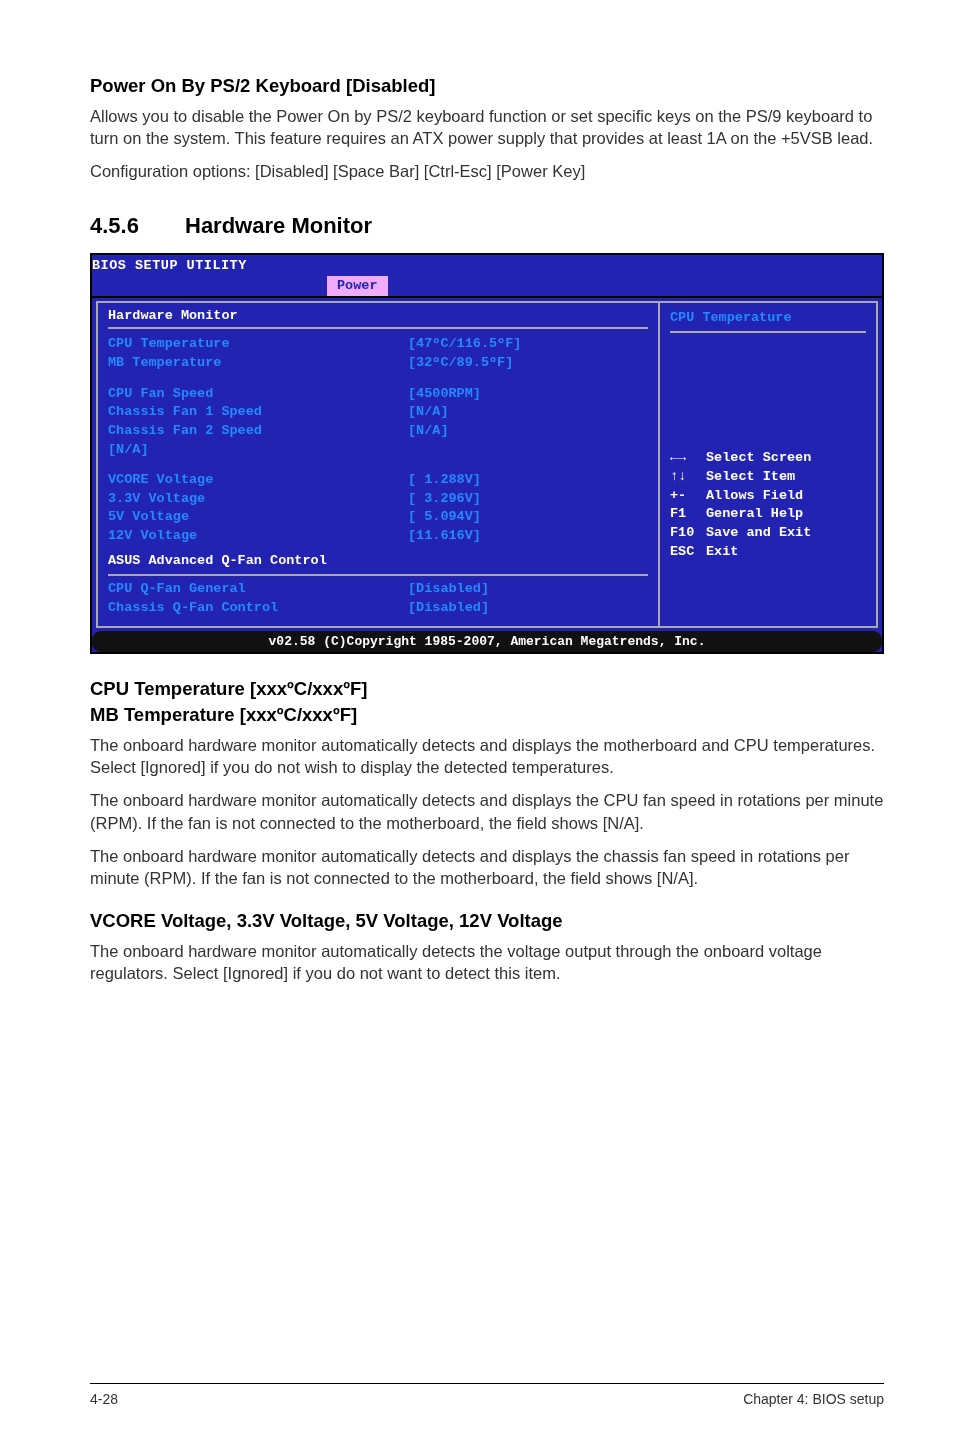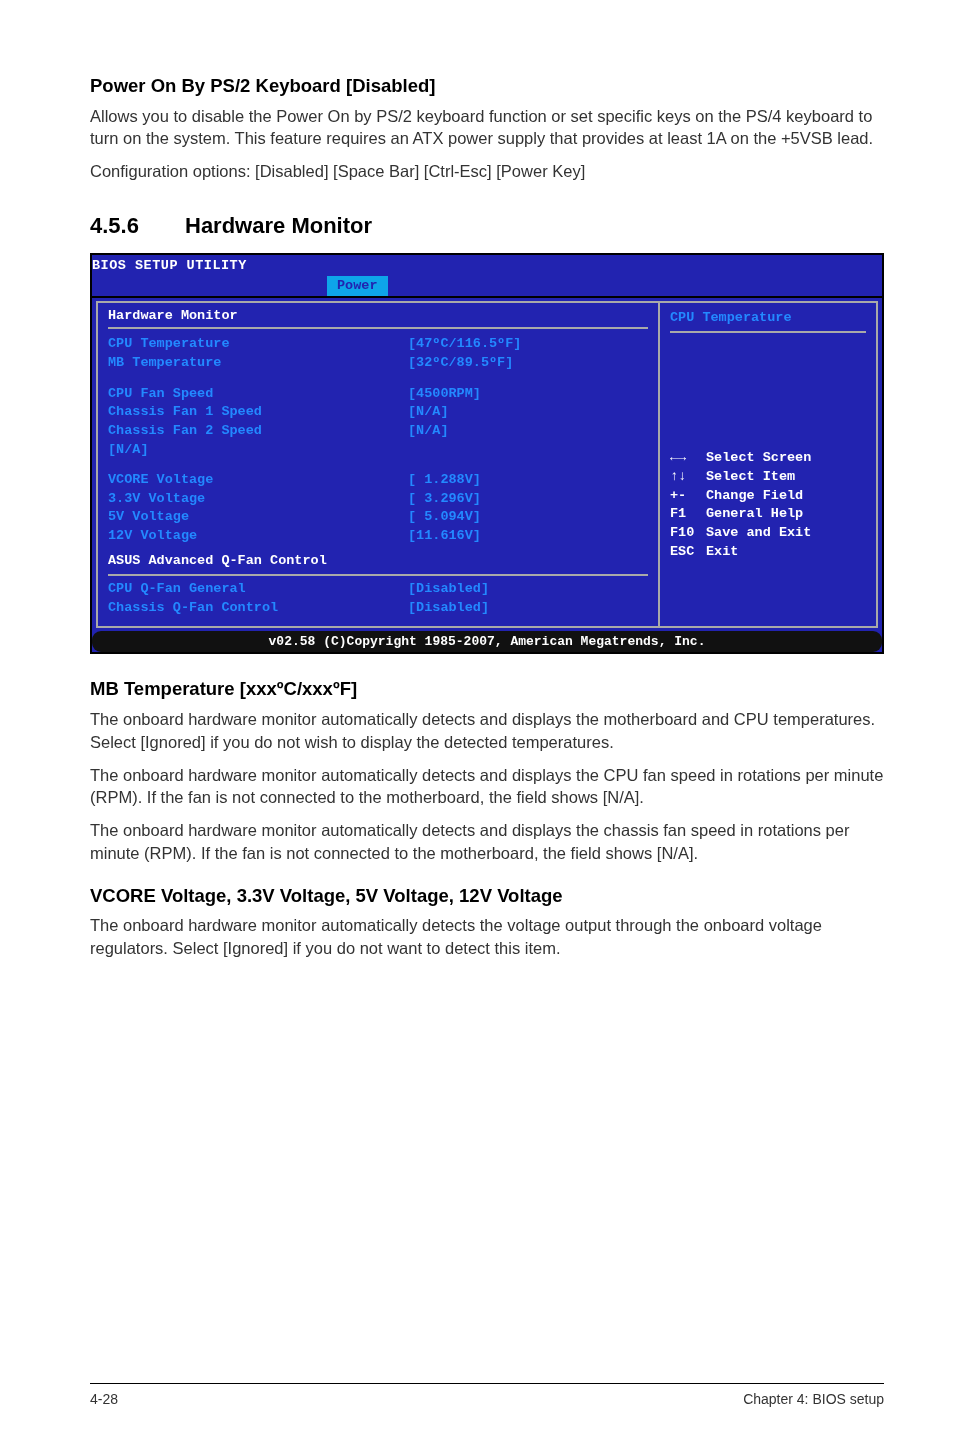--- a/index.html
+++ b/index.html
@@ -58,21 +58,21 @@
     position: relative;
   }
   .tab-row {
     position: relative;
     height: 20px;
   }
   .power-tab {
     position: absolute;
     left: 235px;
     top: 0;
-    background: #0ea5e9;
+    background: #f0abfc;
     color: #2223b0;
     padding: 1px 10px;
     font-weight: bold;
   }
   .bios-body {
     display: flex;
     border-top: 2px solid #000;
   }
   .bios-left {
     flex: 1;
@@ -129,21 +129,21 @@
     display: flex;
     justify-content: space-between;
   }
 </style>
 </head>
 <body>
 
 <div class="page">
 
   <h3 class="setting-head">Power On By PS/2 Keyboard [Disabled]</h3>
-  <p class="body">Allows you to disable the Power On by PS/2 keyboard function or set specific keys on the PS/4 keyboard to turn on the system. This feature requires an ATX power supply that provides at least 1A on the +5VSB lead.</p>
+  <p class="body">Allows you to disable the Power On by PS/2 keyboard function or set specific keys on the PS/9 keyboard to turn on the system. This feature requires an ATX power supply that provides at least 1A on the +5VSB lead.</p>
   <p class="body">Configuration options: [Disabled] [Space Bar] [Ctrl-Esc] [Power Key]</p>
 
   <h2 class="section-head">
     <span class="section-number">4.5.6</span><span>Hardware Monitor</span>
   </h2>
 
   <div class="bios-box">
     <div class="bios-title">BIOS SETUP UTILITY</div>
     <div class="tab-row">
       <div class="power-tab">Power</div>
@@ -207,29 +207,30 @@
             <span class="label">Chassis Q-Fan Control</span>
             <span class="value">[Disabled]</span>
           </div>
       </div>
       <div class="bios-right">
         <div class="help-top">CPU Temperature</div>
         <div class="hm-underline"></div>
         <div style="height:110px;"></div>
         <div class="help-line"><span class="arrow">←→</span><span>Select Screen</span></div>
         <div class="help-line"><span class="arrow">↑↓</span><span>Select Item</span></div>
-        <div class="help-line"><span class="arrow">+-</span><span>Change Field</span></div>
+        <div class="help-line"><span class="arrow">+-</span><span>Allows Field</span></div>
         <div class="help-line"><span class="arrow">F1</span><span>General Help</span></div>
         <div class="help-line"><span class="arrow">F10</span><span>Save and Exit</span></div>
         <div class="help-line"><span class="arrow">ESC</span><span>Exit</span></div>
       </div>
     </div>
     <div class="bios-footer">v02.58 (C)Copyright 1985-2007, American Megatrends, Inc.</div>
   </div>
 
+  <h3 class="setting-head" style="margin-bottom:0;">CPU Temperature [xxxºC/xxxºF]</h3>
   <h3 class="setting-head">MB Temperature [xxxºC/xxxºF]</h3>
   <p class="body">The onboard hardware monitor automatically detects and displays the motherboard and CPU temperatures. Select [Ignored] if you do not wish to display the detected temperatures.</p>
 
   <p class="body">The onboard hardware monitor automatically detects and displays the CPU fan speed in rotations per minute (RPM). If the fan is not connected to the motherboard, the field shows [N/A].</p>
 
   <p class="body">The onboard hardware monitor automatically detects and displays the chassis fan speed in rotations per minute (RPM). If the fan is not connected to the motherboard, the field shows [N/A].</p>
 
   <h3 class="setting-head" style="margin-top:18px;">VCORE Voltage, 3.3V Voltage, 5V Voltage, 12V Voltage</h3>
   <p class="body">The onboard hardware monitor automatically detects the voltage output through the onboard voltage regulators. Select [Ignored] if you do not want to detect this item.</p>
 

